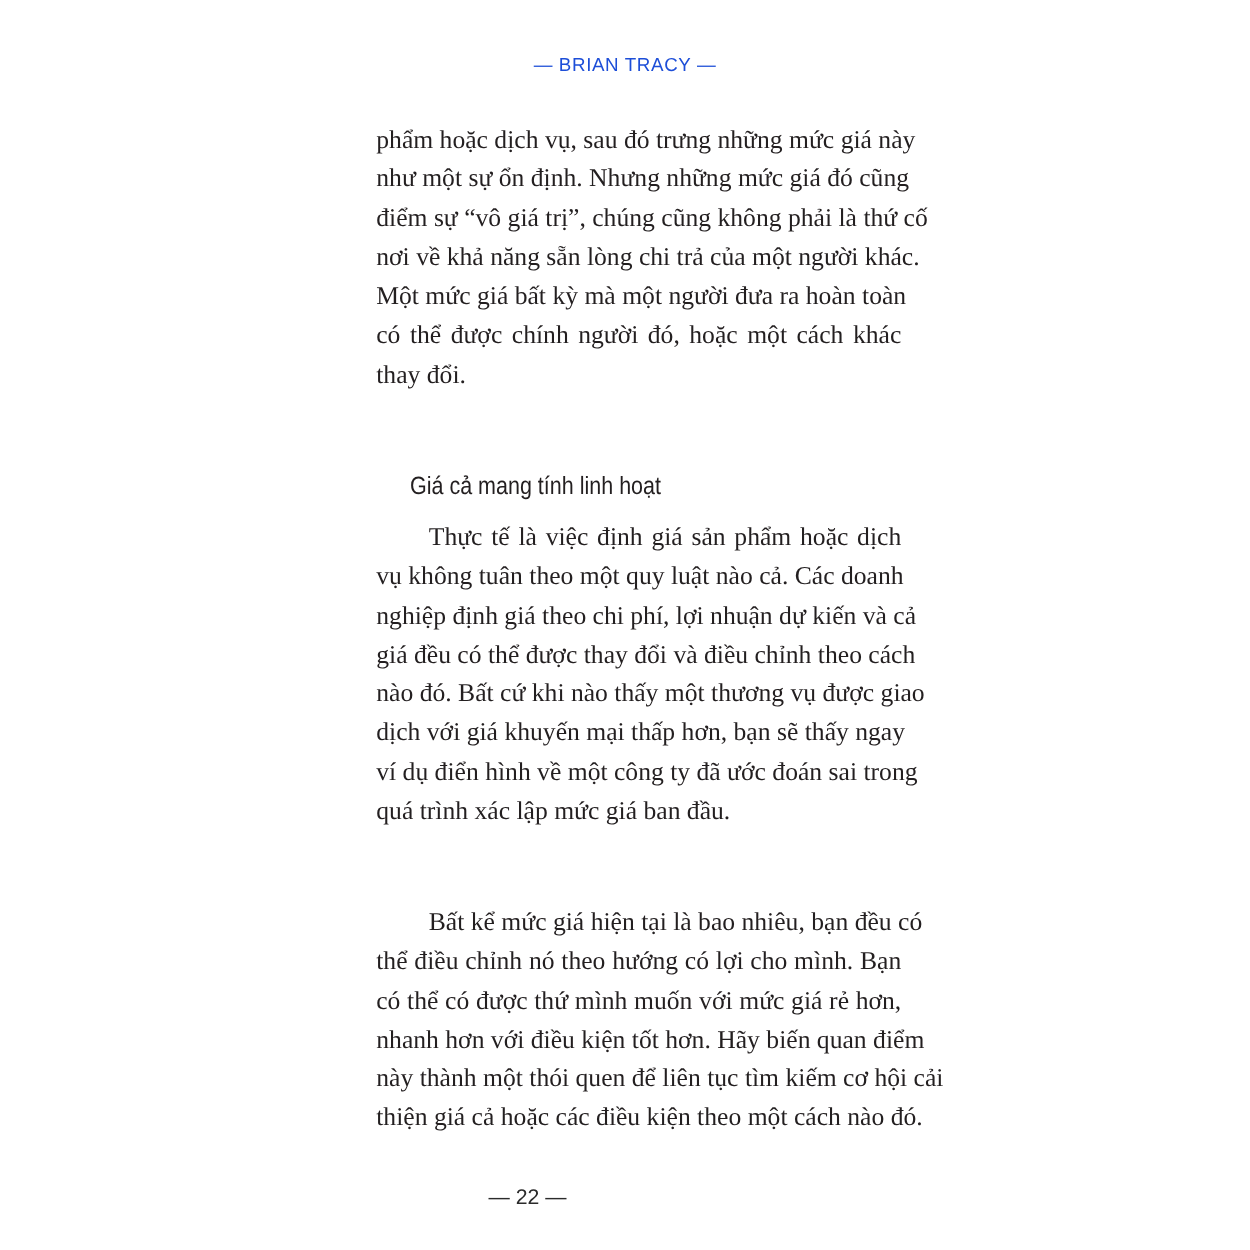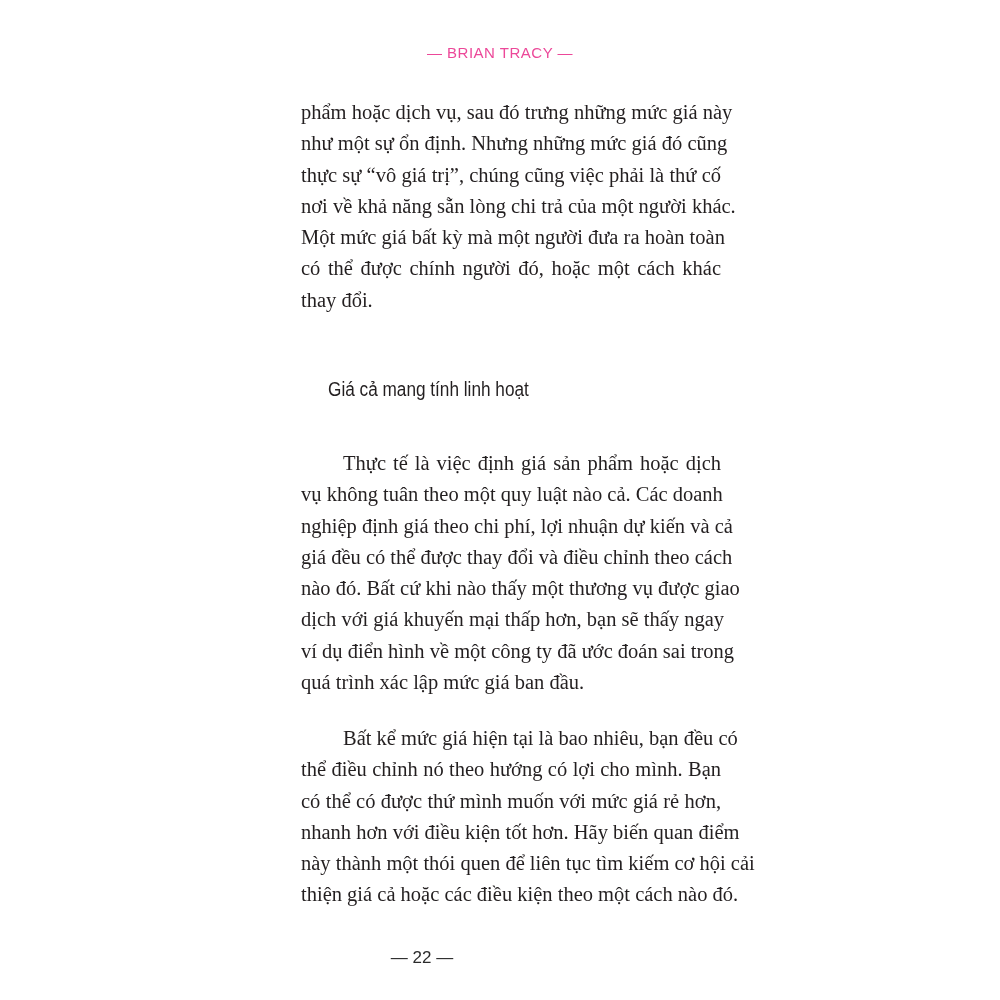--- a/index.html
+++ b/index.html
@@ -16,21 +16,21 @@
     }
     .running-head {
       position: absolute;
       top: 44px;
       left: 0;
       width: 1000px;
       text-align: center;
       font-family: "Liberation Sans", sans-serif;
       font-size: 15px;
       letter-spacing: 0.5px;
-      color: #ec4899;
+      color: #1d4ed8;
     }
     .text-block {
       position: absolute;
       left: 281px;
       width: 440px;
       font-family: "Liberation Serif", serif;
       font-size: 20.5px;
       color: #231f20;
     }
     .line {
@@ -53,42 +53,42 @@
       position: absolute;
       top: 378px;
       left: 328px;
       font-family: "Liberation Sans", sans-serif;
       font-size: 20px;
       color: #231f20;
       transform: scaleX(0.86);
       transform-origin: left center;
       white-space: nowrap;
     }
-    #para2 { top: 448px; }
+    #para2 { top: 415px; }
     #para3 { top: 723px; }
     .folio {
       position: absolute;
       top: 948px;
       left: 0;
       width: 844px;
       text-align: center;
       font-family: "Liberation Sans", sans-serif;
       font-size: 17px;
       color: #2b2b2b;
     }
   </style>
 </head>
 <body>
 
 <div class="running-head">— BRIAN TRACY —</div>
 
 <div class="text-block" id="para1">
   <span class="line">phẩm hoặc dịch vụ, sau đó trưng những mức giá này</span>
   <span class="line">như một sự ổn định. Nhưng những mức giá đó cũng</span>
-  <span class="line">thực sự “vô giá trị”, chúng cũng việc phải là thứ cố</span>
+  <span class="line">điểm sự “vô giá trị”, chúng cũng không phải là thứ cố</span>
   <span class="line">nơi về khả năng sẵn lòng chi trả của một người khác.</span>
   <span class="line">Một mức giá bất kỳ mà một người đưa ra hoàn toàn</span>
   <span class="line">có thể được chính người đó, hoặc một cách khác</span>
   <span class="line last">thay đổi.</span>
 </div>
 
 <div id="heading">Giá cả mang tính linh hoạt</div>
 
 <div class="text-block" id="para2">
   <span class="line indent">Thực tế là việc định giá sản phẩm hoặc dịch</span>

